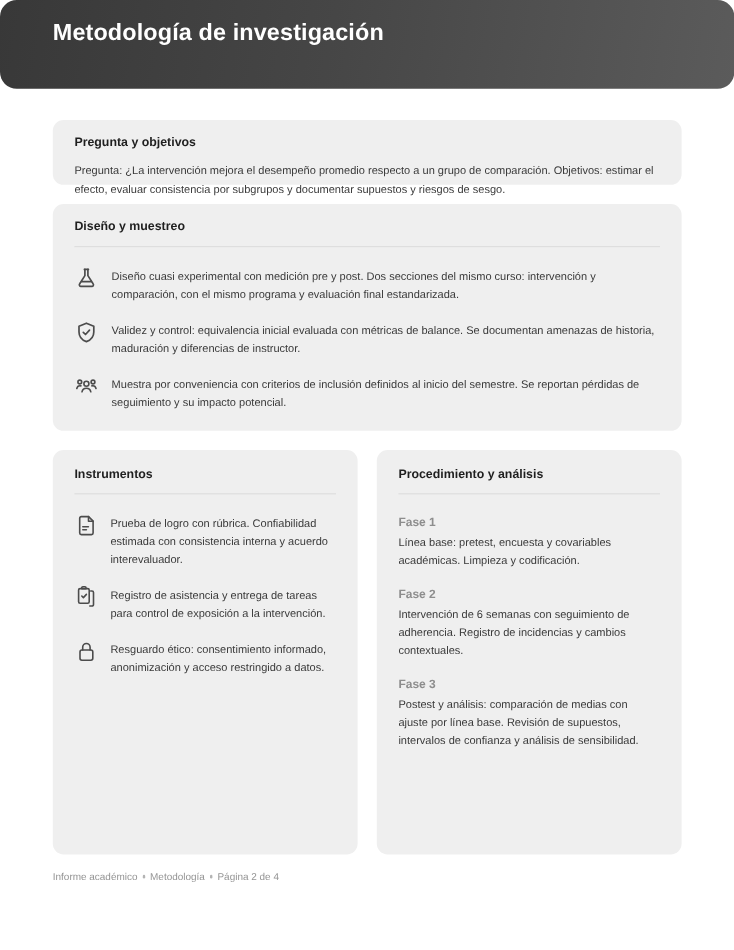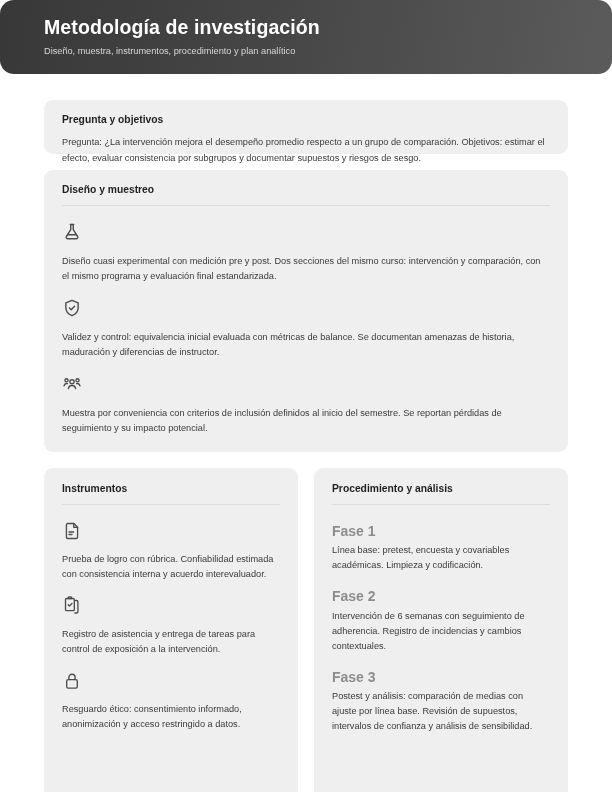--- a/index.html
+++ b/index.html
@@ -86,21 +86,20 @@
     margin-top: 16px;
     padding: 13px 18px 16px 18px;
   }
 
   
   .icon-row {
     display: flex;
     align-items: flex-start;
     gap: 11px;
     margin-top: 14px;
-    flex-direction: column;
   }
   .icon-row:first-of-type { margin-top: 16px; }
   .icon-slot {
     flex: 0 0 auto;
     width: 20px;
     height: 20px;
     color: #4c4c4c;
     display: block;
   }
   .icon-slot svg { display: block; width: 20px; height: 20px; }
@@ -129,21 +128,21 @@
     box-sizing: border-box;
   }
   .card-col .icon-row { gap: 10px; }
   .card-col .icon-row:first-of-type { margin-top: 16px; }
   .card-col .row-text { line-height: 1.63; }
 
   
   .phase { margin-top: 14px; }
   .phase:first-of-type { margin-top: 17px; }
   .phase-label {
-    font-size: 14px;
+    font-size: 10px;
     font-weight: bold;
     color: #8d8d8d;
     margin: 0 0 3px 0;
     line-height: 1.3;
   }
   .phase-text {
     font-size: 9.2px;
     line-height: 1.63;
     color: #3a3a3a;
     margin: 0;
@@ -165,21 +164,20 @@
     border-radius: 50%;
     background: #b4b4b4;
     display: inline-block;
   }
 </style>
 </head>
 <body>
 
 <div class="header">
   <h1 class="header-title">Metodología de investigación</h1>
-  <p class="header-subtitle">Diseño, muestra, instrumentos, procedimiento y plan analítico</p>
 </div>
 
 <div class="sheet">
 
   <section class="card card-question">
     <h2 class="card-title">Pregunta y objetivos</h2>
     <p class="body-text">Pregunta: ¿La intervención mejora el desempeño promedio respecto a un grupo de comparación. Objetivos: estimar el efecto, evaluar consistencia por subgrupos y documentar supuestos y riesgos de sesgo.</p>
   </section>
 
   <section class="card card-design">

